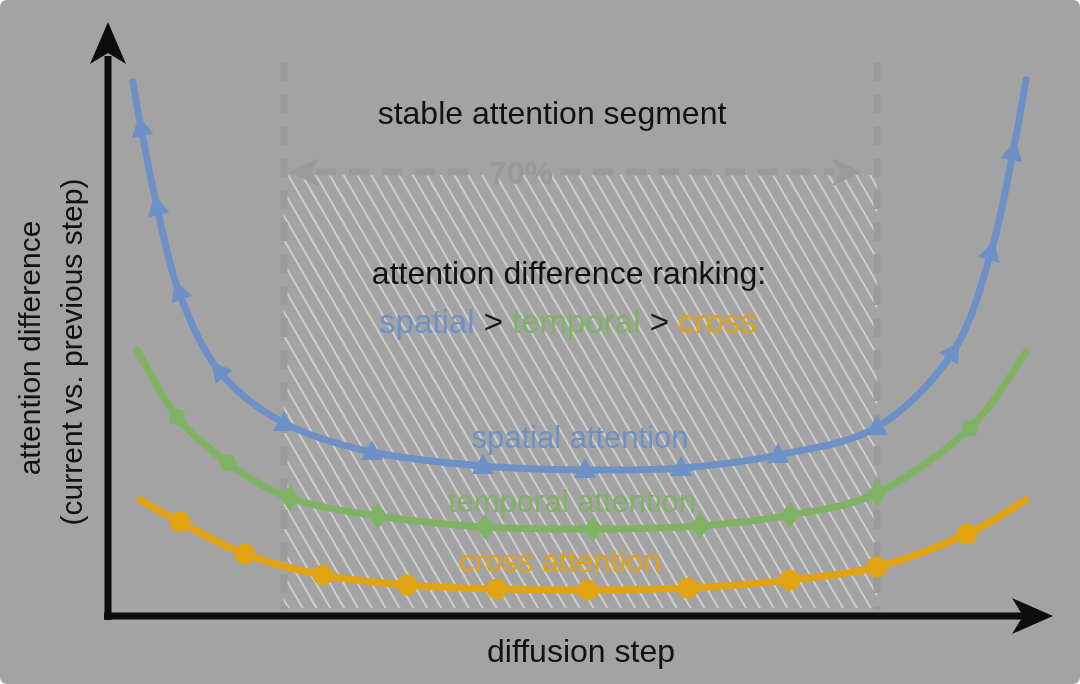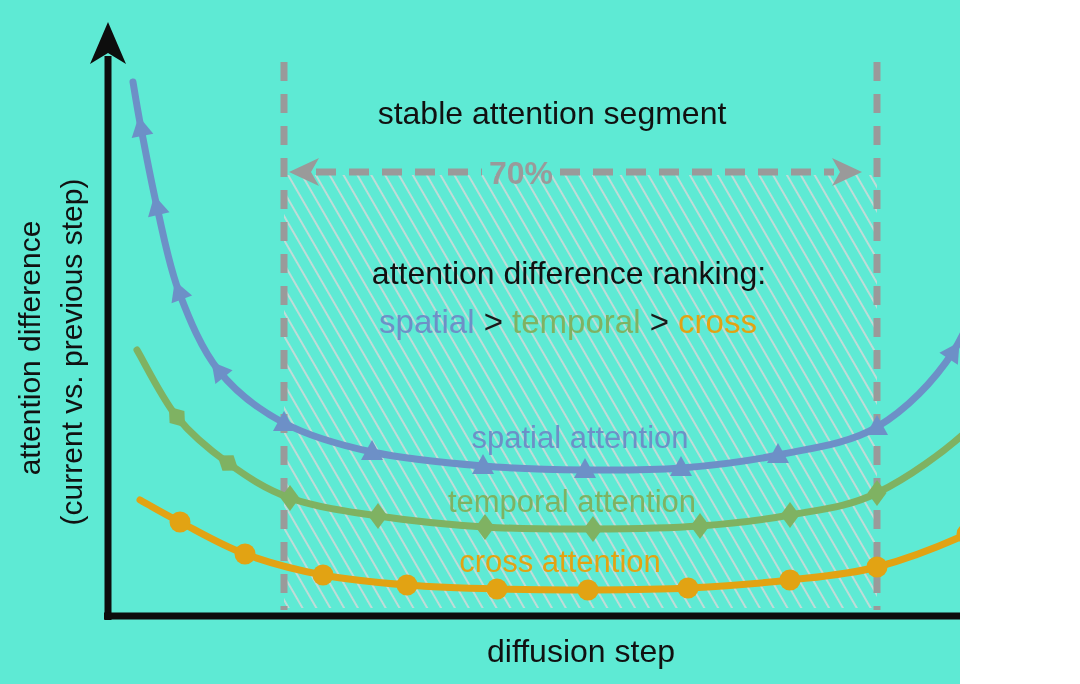--- a/index.html
+++ b/index.html
@@ -1,16 +1,16 @@
 <!DOCTYPE html>
 <html><head>
 <meta charset="utf-8">
 <style>
   html,body{margin:0;padding:0;background:#ffffff;}
-  .canvas{position:relative;width:960px;height:684px;background:#5eead4;overflow:hidden;}
+  .canvas{position:relative;width:1080px;height:684px;background:#a3a3a3;overflow:hidden;border-radius:7px;}
   svg{font-family:"Liberation Sans","DejaVu Sans",sans-serif;display:block;}
   .title-text{font-size:32px;fill:#111111;}
   .pct{font-size:32px;font-weight:bold;fill:#9A9A9A;}
   .rank-title{font-size:32px;fill:#111111;}
   .rank-line{font-size:33px;}
   .series-label{font-size:31px;}
   .axis-label{font-size:32px;fill:#111111;}
   .ylab{font-size:30px;fill:#111111;}
   text{user-select:none;}
 </style>

